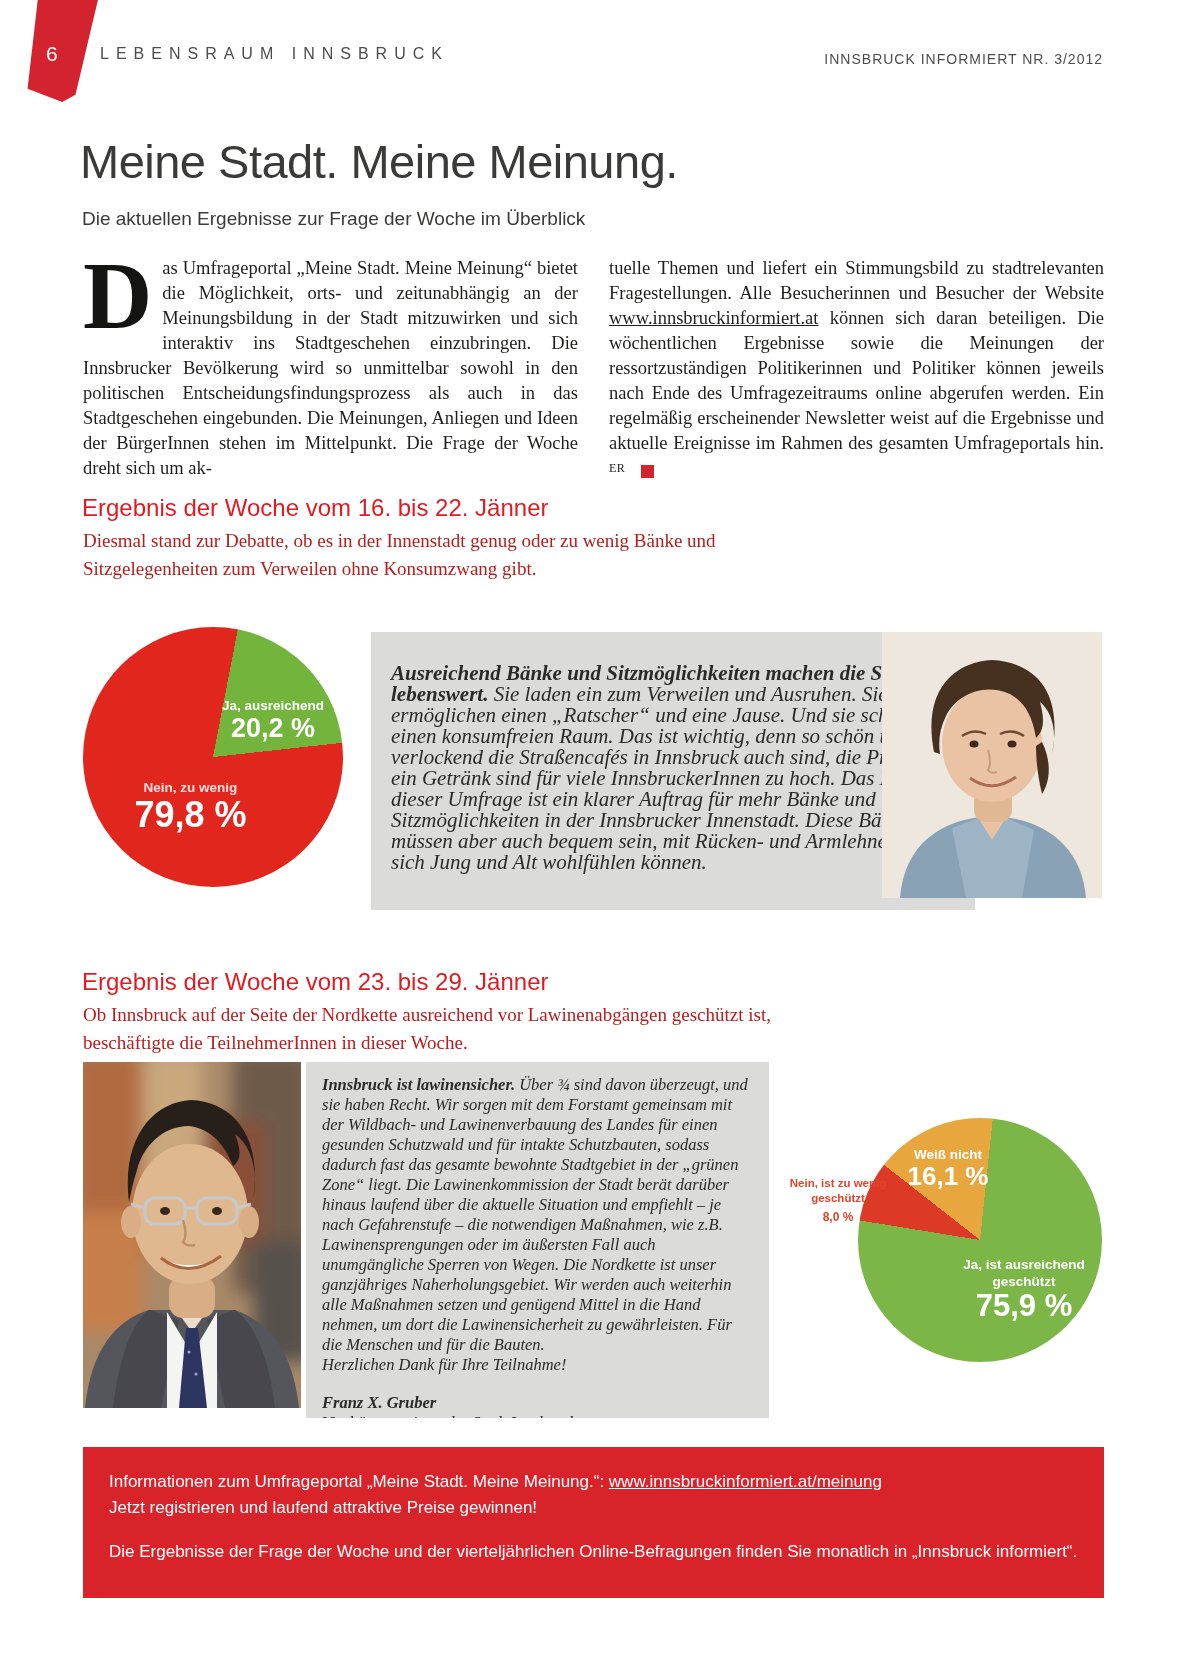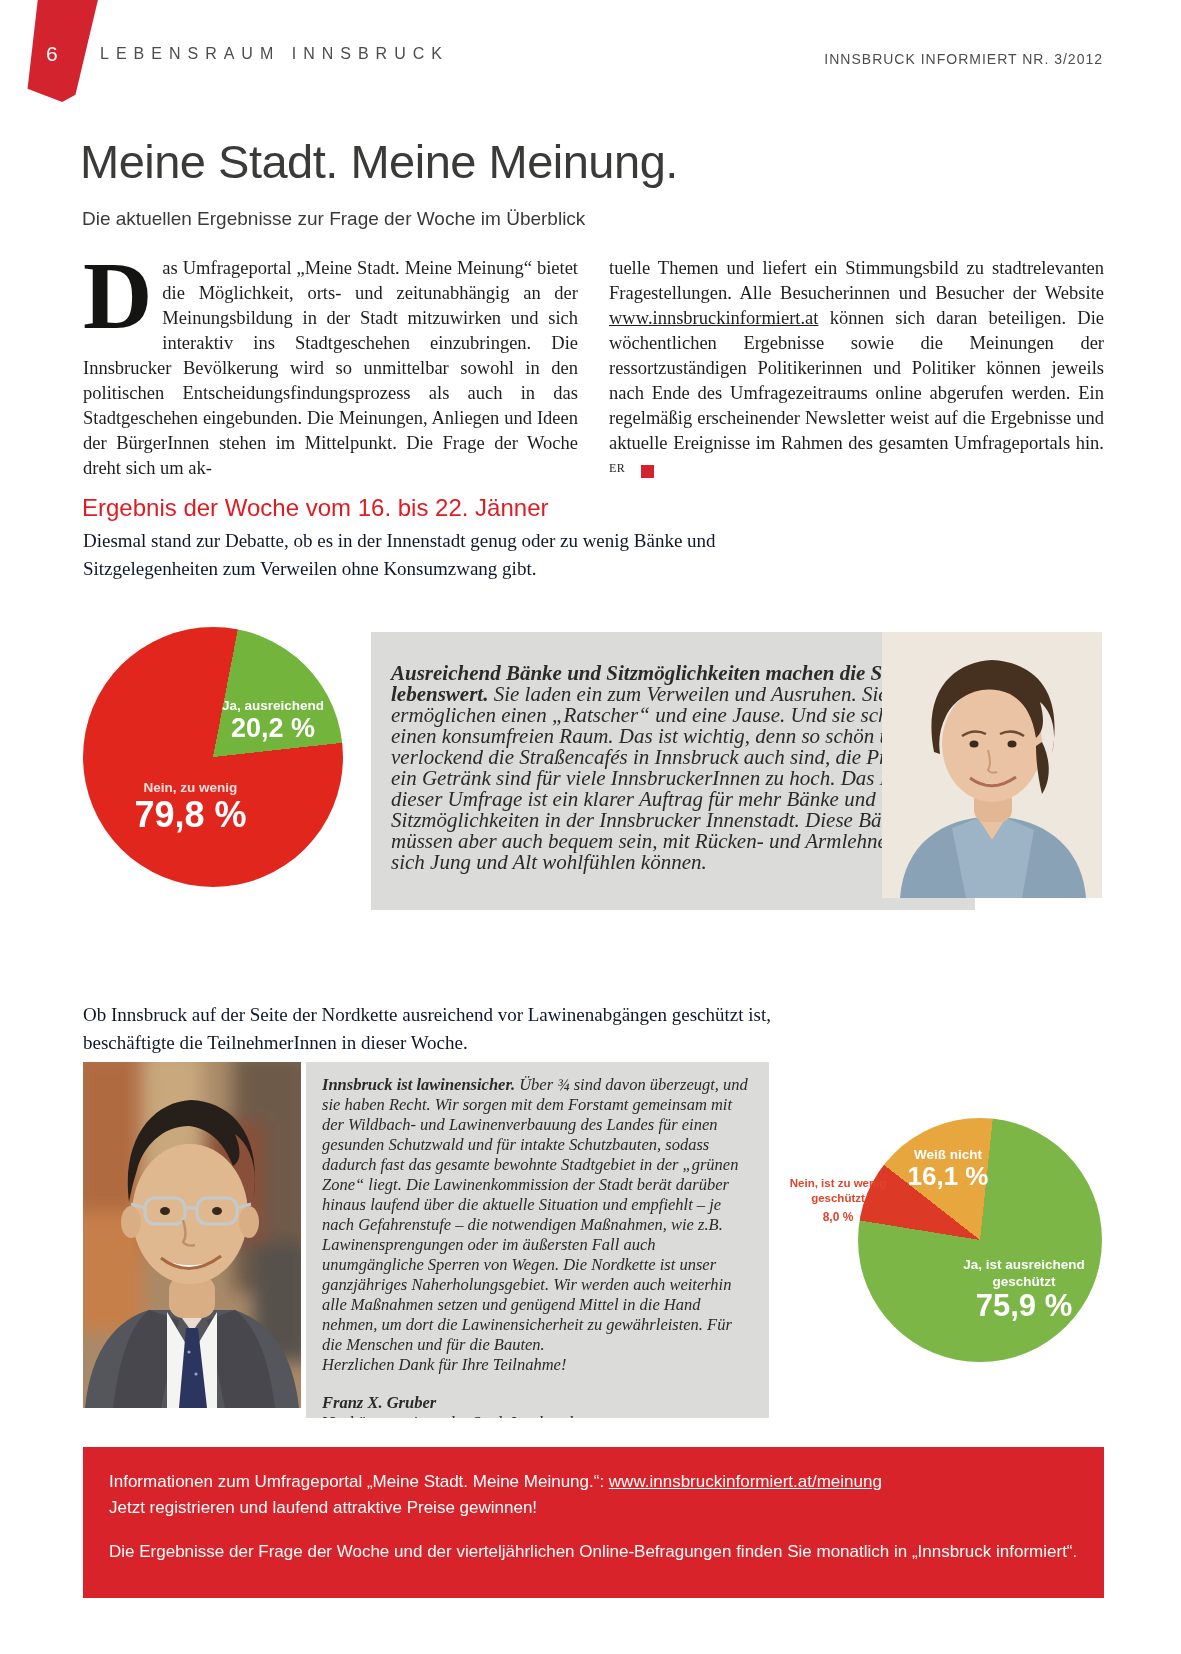--- a/index.html
+++ b/index.html
@@ -22,21 +22,21 @@
   .intro .col { width:495px; font-family:"Liberation Serif", serif; font-size:18.5px; line-height:25px;
                 text-align:justify; color:#1e1e1c; }
   .dropcap { float:left; font-family:"Liberation Serif", serif; font-weight:bold; font-size:96px;
              line-height:74px; margin:3px 10px 0 0; color:#141412; }
   .body-link { color:#1e1e1c; text-decoration:underline; }
   .initials { font-size:12px; vertical-align:6px; letter-spacing:0.5px; }
   .end-mark { display:inline-block; width:13px; height:13px; background:#d2232e; margin-left:16px; }
 
   
   .sec-head { position:absolute; font-size:24px; color:#e01b22; font-weight:500; }
-  .sec-desc { position:absolute; font-family:"Liberation Serif", serif; font-size:19px; line-height:28px; color:#0f172a; }
+  .sec-desc { position:absolute; font-family:"Liberation Serif", serif; font-size:19px; line-height:28px; color:#b91c1c; }
 
   
   .pie { position:absolute; border-radius:50%; }
   .pie1 { left:83px; top:627px; width:260px; height:260px; }
   .pie2 { left:858px; top:1118px; width:244px; height:244px; }
   .pie-label { position:absolute; text-align:center; color:#fff; }
   .pie-label .small { font-size:13.5px; font-weight:bold; line-height:17px; }
   .pie-label .big { font-weight:bold; line-height:1.05; }
   .p1-green { left:110px; top:70px; width:160px; }
   .p1-green .big { font-size:27px; }
@@ -130,20 +130,21 @@
 
     <path d="M80,104 q12,-8 24,-2" stroke="#6d4a33" stroke-width="2.5" fill="none"></path>
     <path d="M118,102 q12,-6 24,2" stroke="#6d4a33" stroke-width="2.5" fill="none"></path>
     <ellipse cx="92" cy="112" rx="4.5" ry="3.5" fill="#3c2a1c"></ellipse>
     <ellipse cx="130" cy="112" rx="4.5" ry="3.5" fill="#3c2a1c"></ellipse>
     <path d="M106,118 q4,14 0,20 q3,4 9,2" stroke="#c79a78" stroke-width="2" fill="none"></path>
     <path d="M90,148 q20,14 42,0 q-20,8 -42,0" fill="#fff"></path>
     <path d="M88,146 q22,16 46,-1" stroke="#b06b54" stroke-width="3" fill="none"></path>
   </svg>
 
+  <h2 class="sec-head" style="left:82px; top:968px;">Ergebnis der Woche vom 23. bis 29. Jänner</h2>
   <div class="sec-desc" style="left:83px; top:1001px; width:730px;">Ob Innsbruck auf der Seite der Nordkette ausreichend vor Lawinenabgängen geschützt ist, beschäftigte die TeilnehmerInnen in dieser Woche.</div>
 
   <svg class="photo photo2" width="218" height="346" viewBox="0 0 218 346">
     <defs>
         <filter id="bgblur" x="-20%" y="-20%" width="140%" height="140%">
           <feGaussianBlur stdDeviation="9"></feGaussianBlur>
         </filter>
       </defs>
     <rect width="218" height="346" fill="#a98a68"></rect>
     <g filter="url(#bgblur)">

